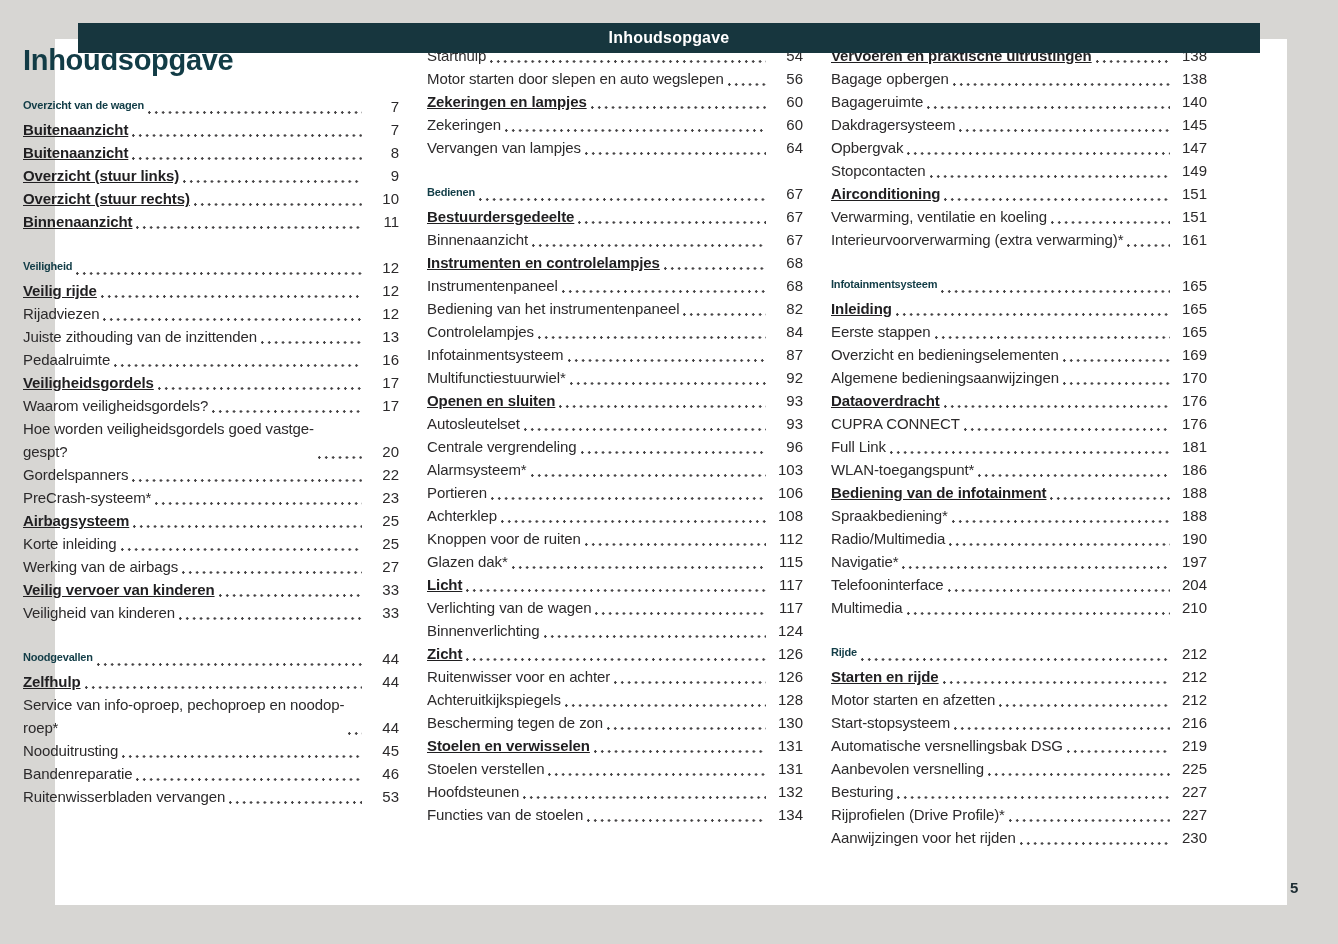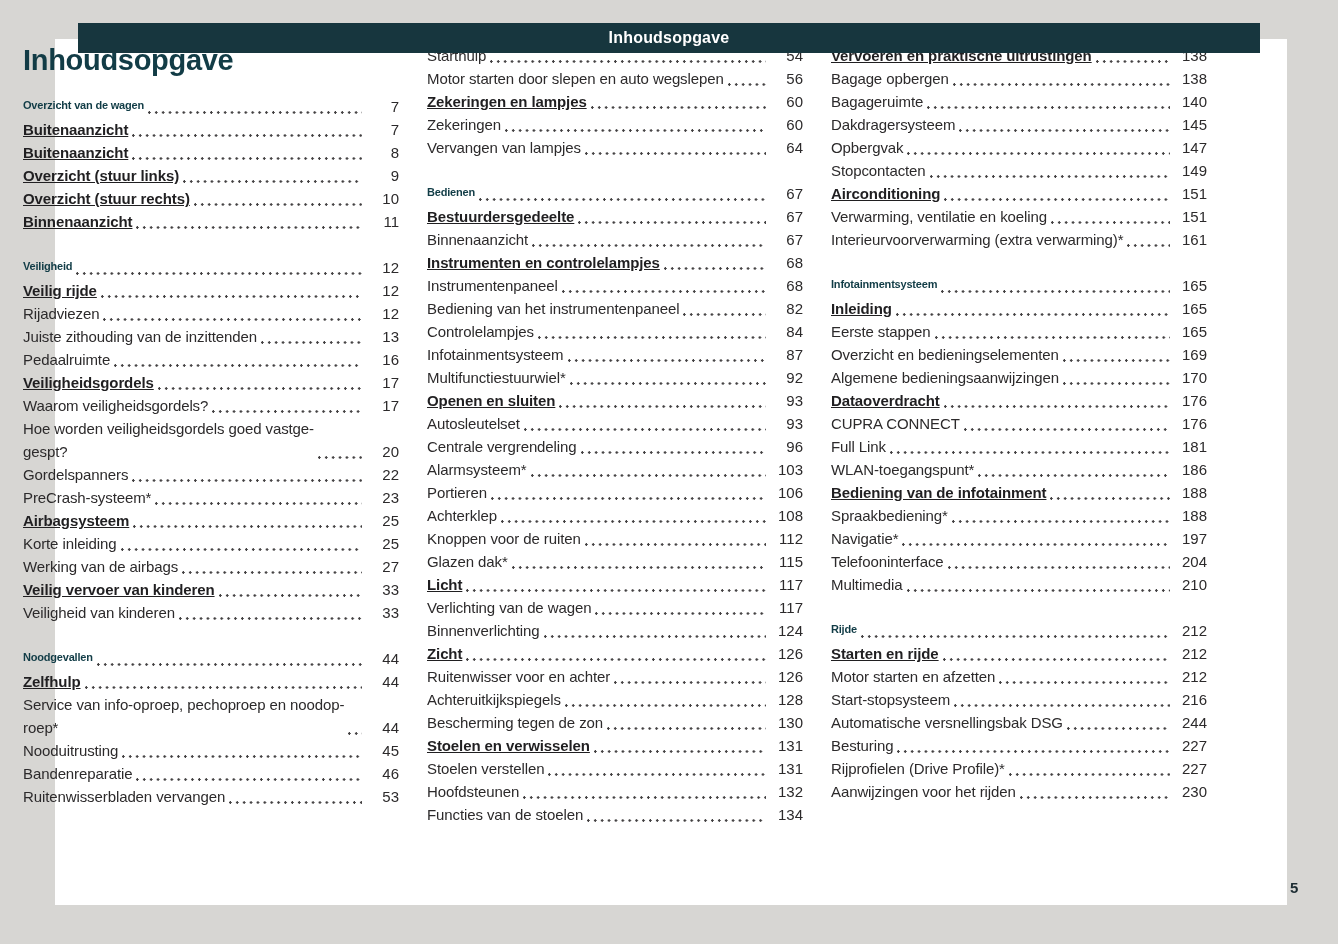--- a/index.html
+++ b/index.html
@@ -462,20 +462,25 @@
         <span class="label">Bediening van de infotainment</span>
         <span class="dots"></span>
         <span class="num">188</span>
       </div>
       <div class="row normal">
         <span class="label">Spraakbediening*</span>
         <span class="dots"></span>
         <span class="num">188</span>
       </div>
       <div class="row normal">
+        <span class="label">Radio/Multimedia</span>
+        <span class="dots"></span>
+        <span class="num">190</span>
+      </div>
+      <div class="row normal">
         <span class="label">Navigatie*</span>
         <span class="dots"></span>
         <span class="num">197</span>
       </div>
       <div class="row normal">
         <span class="label">Telefooninterface</span>
         <span class="dots"></span>
         <span class="num">204</span>
       </div>
       <div class="row normal">
@@ -499,21 +504,26 @@
         <span class="num">212</span>
       </div>
       <div class="row normal">
         <span class="label">Start-stopsysteem</span>
         <span class="dots"></span>
         <span class="num">216</span>
       </div>
       <div class="row normal">
         <span class="label">Automatische versnellingsbak DSG</span>
         <span class="dots"></span>
-        <span class="num">244</span>
+        <span class="num">219</span>
+      </div>
+      <div class="row normal">
+        <span class="label">Aanbevolen versnelling</span>
+        <span class="dots"></span>
+        <span class="num">225</span>
       </div>
       <div class="row normal">
         <span class="label">Besturing</span>
         <span class="dots"></span>
         <span class="num">227</span>
       </div>
       <div class="row normal">
         <span class="label">Rijprofielen (Drive Profile)*</span>
         <span class="dots"></span>
         <span class="num">227</span>

